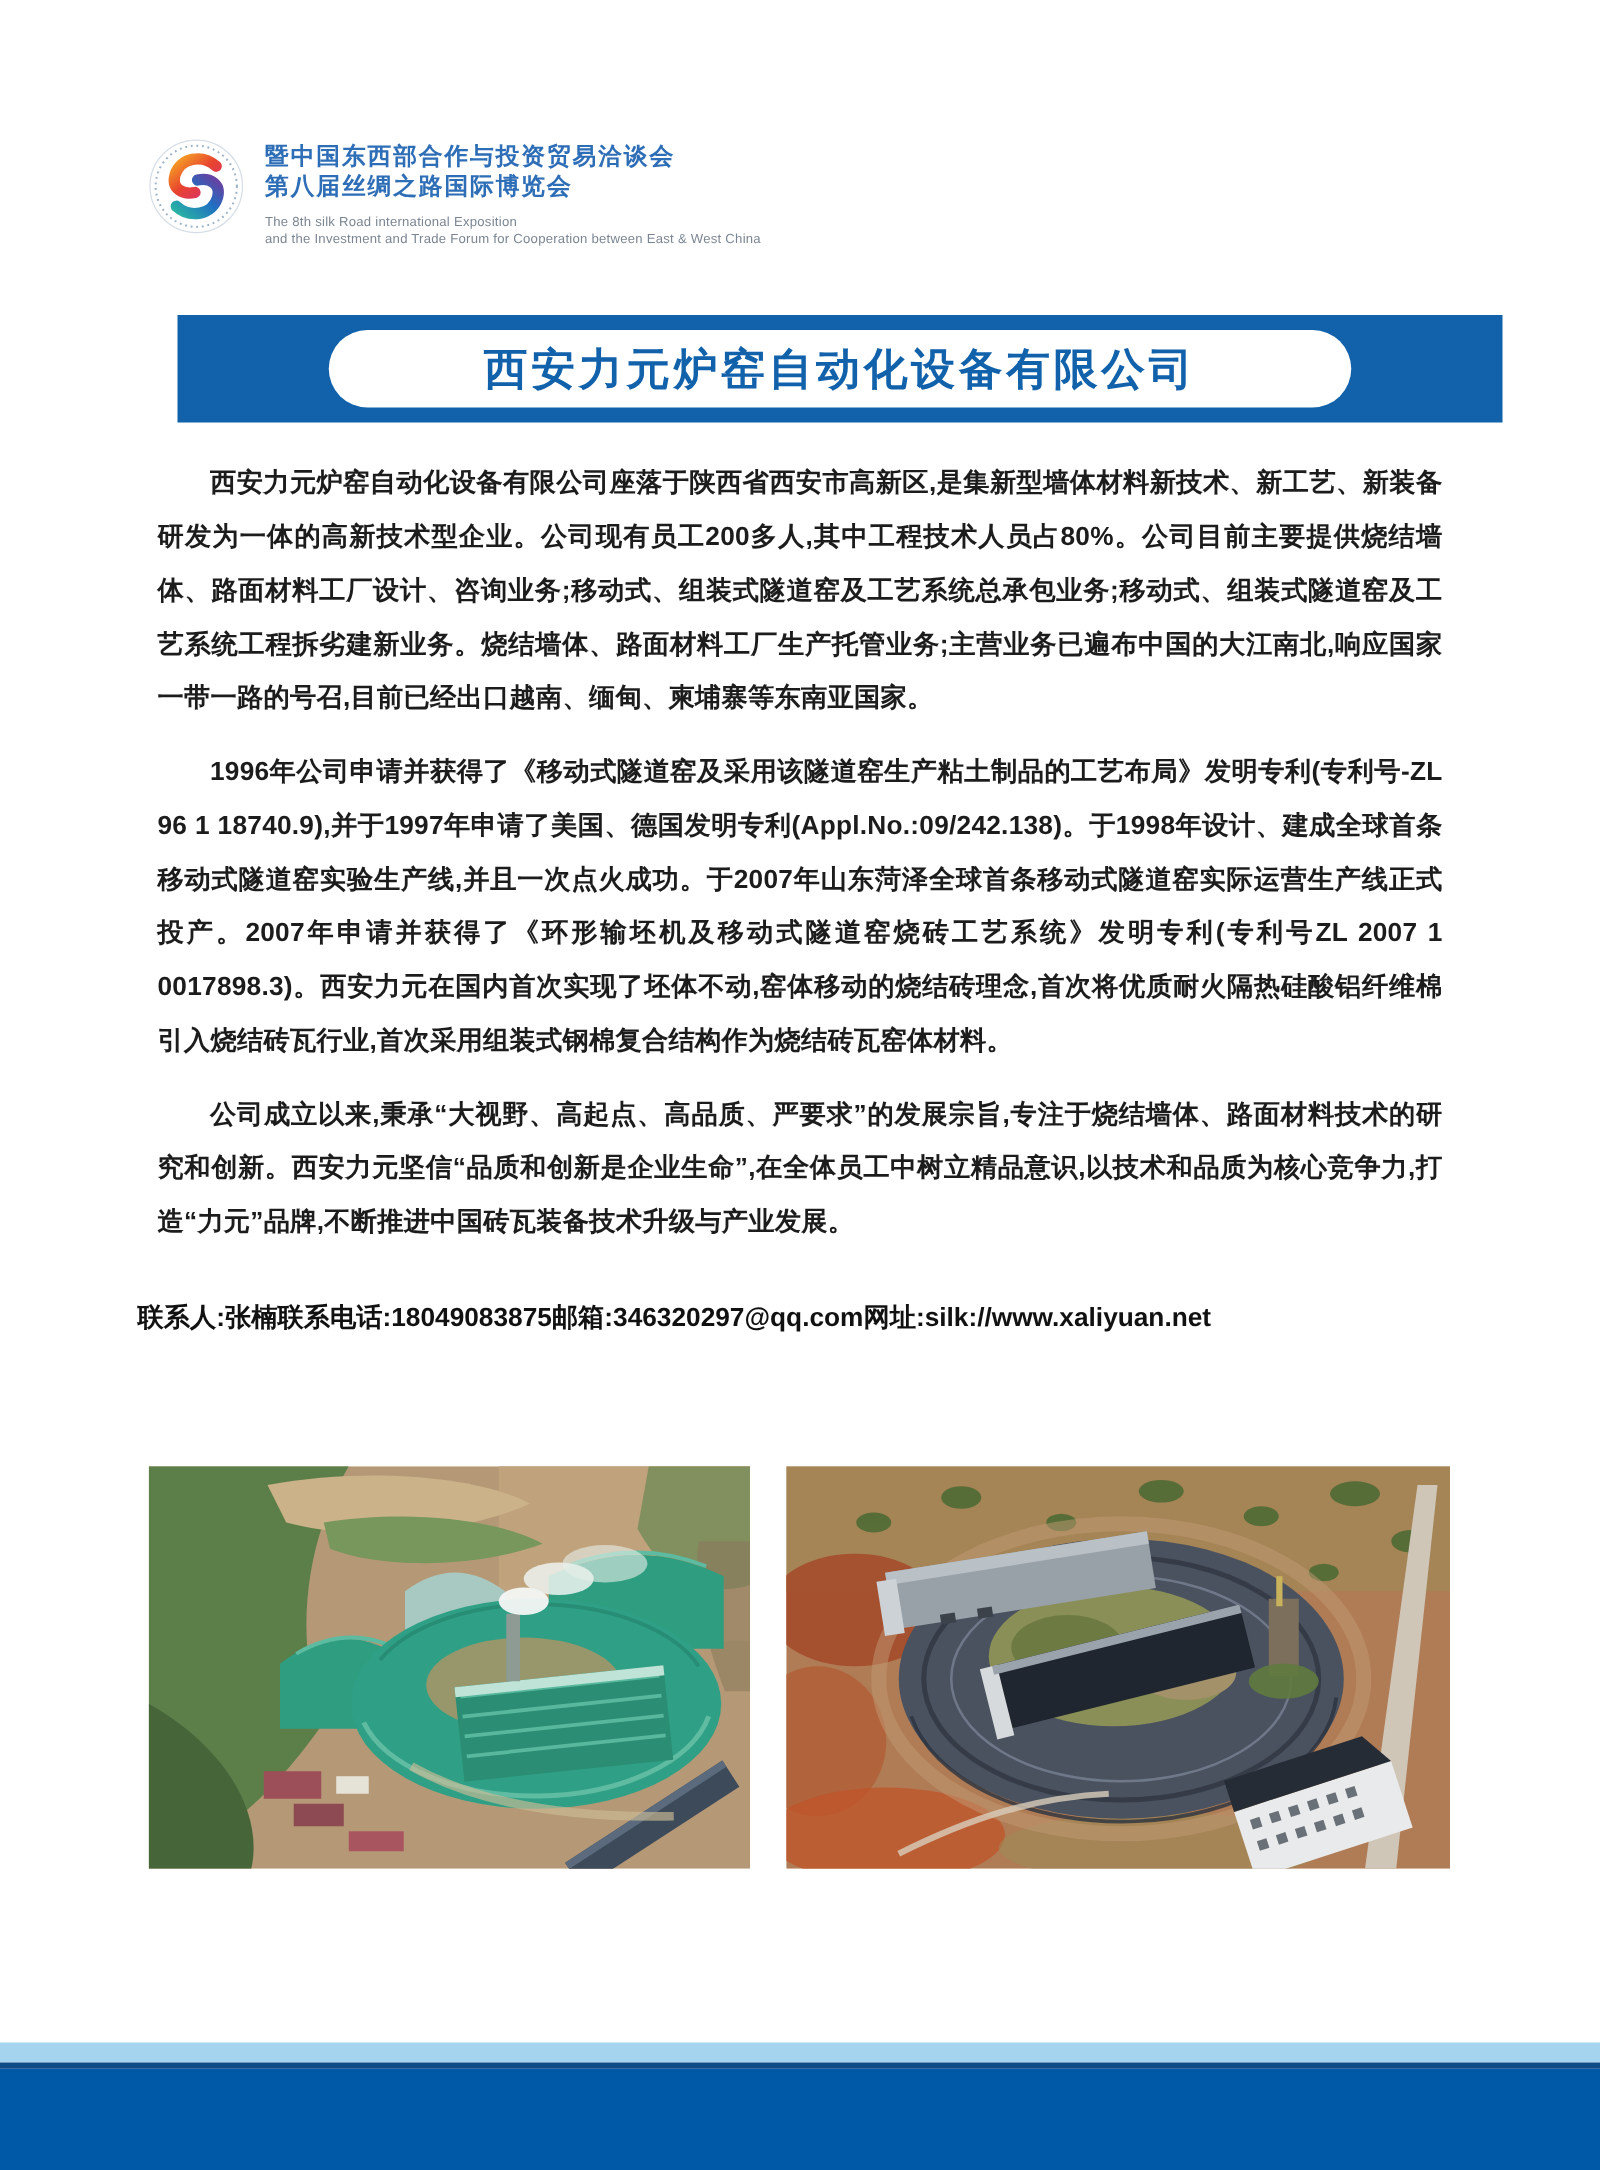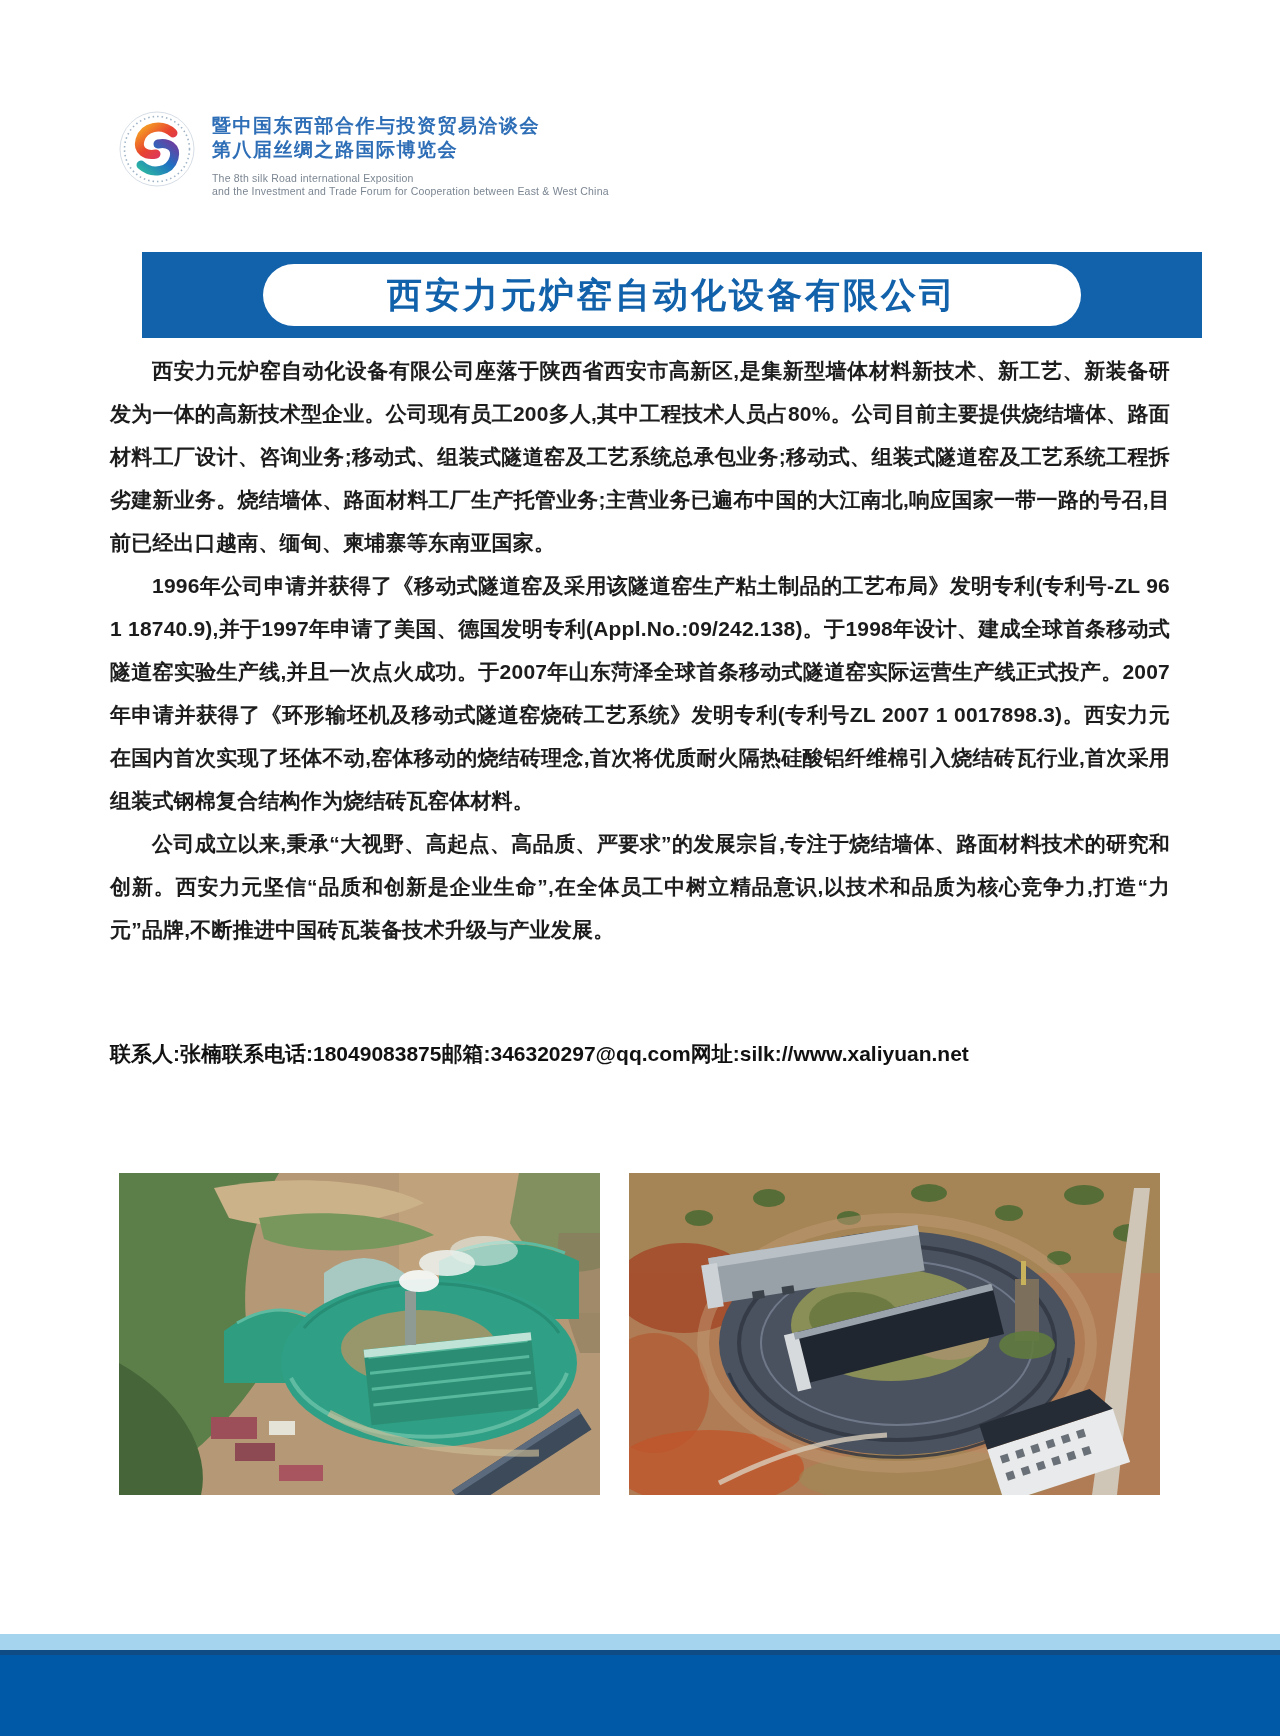--- a/index.html
+++ b/index.html
@@ -28,21 +28,21 @@
     width:818px;height:62px;background:#ffffff;border-radius:31px;
     display:flex;align-items:center;justify-content:center;
   }
   .banner-pill span{
     color:#1161ab;font-size:35px;font-weight:bold;letter-spacing:3px;
   }
 
   
   .content{position:absolute;left:110px;width:1060px;top:349px;}
   .content p{
-    margin:0;text-indent:2em;text-align:justify;
+    margin:16px;text-indent:2em;text-align:justify;
     font-size:21px;line-height:43px;color:#1c1c1c;font-weight:600;
     letter-spacing:.2px;
   }
 
   
   .contact-row{
     position:absolute;left:110px;top:1040px;width:1060px;
     display:flex;align-items:baseline;
     font-size:21px;font-weight:600;color:#111;white-space:nowrap;
   }

